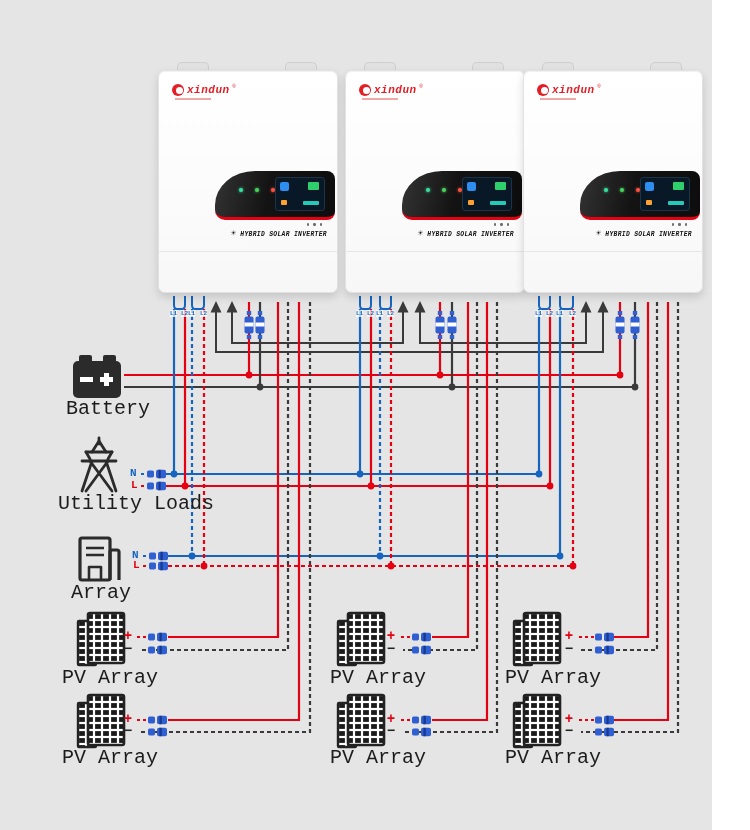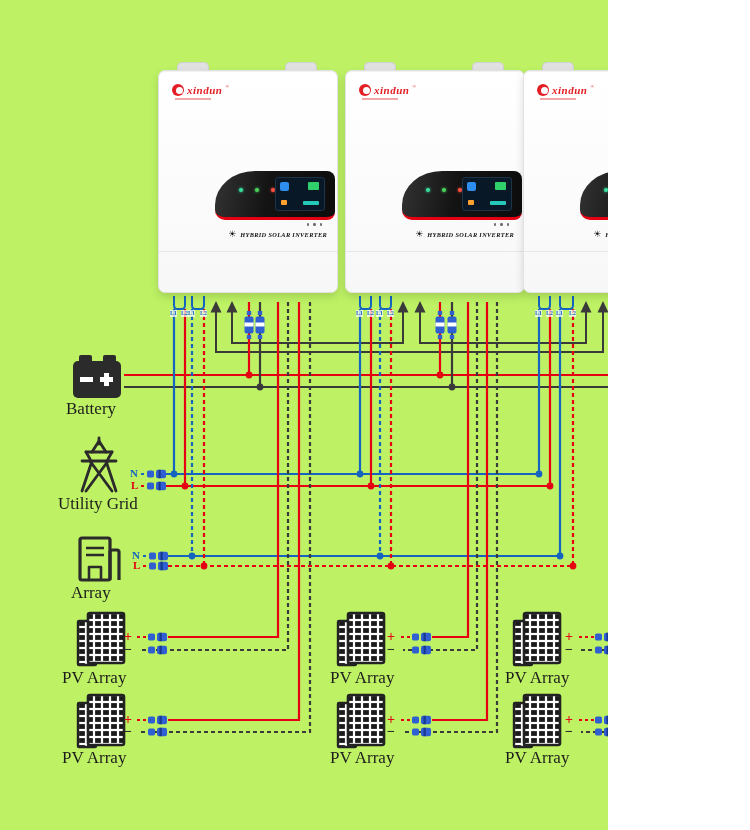--- a/index.html
+++ b/index.html
@@ -1,17 +1,17 @@
 <!DOCTYPE html>
 <html><head>
 <meta charset="utf-8">
 <style>
   html,body{margin:0;padding:0;background:#fff;}
-  .canvas{position:relative;width:608px;height:830px;background:#bef264;overflow:hidden;
-          font-family:Liberation Serif, serif;}
+  .canvas{position:relative;width:712px;height:830px;background:#e5e5e5;overflow:hidden;
+          font-family:Liberation Mono, monospace;}
   .wires{position:absolute;left:0;top:0;z-index:1;}
 
   
   .inverter{position:absolute;top:70px;width:180px;height:223px;z-index:2;}
   .inv1{left:158px}.inv2{left:345px}.inv3{left:523px}
   .tab{position:absolute;top:-8px;width:30px;height:14px;background:#e1e1e1;
        border:1px solid #cfcfcf;border-bottom:none;border-radius:5px 5px 0 0;}
   .tab-l{left:19px}.tab-r{right:21px}
   .ibody{position:absolute;inset:0;background:linear-gradient(180deg,#ffffff,#fbfbfb 60%,#f7f7f7);
          border:1px solid #e2e2e2;border-radius:7px;
@@ -40,21 +40,21 @@
   .px.c{left:5px;bottom:5px;width:6px;height:5px;background:#ffa12e;border-radius:1px;}
   .px.d{right:5px;bottom:5px;width:16px;height:4px;background:#25c9b7;border-radius:1px;}
   .vents{position:absolute;right:15px;top:152px;display:flex;gap:4px;}
   .vents i{width:2.5px;height:2.5px;background:#6f6f6f;border-radius:50%;}
   .caption-row{position:absolute;right:10px;top:159px;display:flex;align-items:center;gap:4px;}
   .sun-icon{font-size:9px;line-height:9px;color:#111;}
   .caption{font-size:6.3px;font-weight:bold;font-style:italic;letter-spacing:.35px;color:#111;white-space:nowrap;}
   .divider{position:absolute;left:0;right:0;top:180px;height:1px;background:#e7e7e7;}
 
   
-  .lbl{position:absolute;z-index:3;color:#1c1c1c;font-size:17px;line-height:19px;white-space:nowrap;}
+  .lbl{position:absolute;z-index:3;color:#1c1c1c;font-size:20px;line-height:19px;white-space:nowrap;}
   .term-lbl{position:absolute;z-index:3;font-size:6px;font-weight:bold;color:#1565c0;
             line-height:7px;background:rgba(255,255,255,.72);padding:0;}
   .nl{position:absolute;z-index:3;font-size:11px;font-weight:bold;line-height:11px;}
   .nl.n{color:#1565c0}.nl.l{color:#e50012}
   .pm{position:absolute;z-index:3;width:14px;text-align:center;font-size:14px;font-weight:bold;line-height:15px;}
   .pm.plus{color:#e50012}.pm.minus{color:#222}
 </style>
 </head>
 <body>
 
@@ -406,21 +406,21 @@
   <span class="pm plus" style="left:562px;top:629px">+</span>
   <span class="pm minus" style="left:562px;top:642px">−</span>
   <span class="pm plus" style="left:121px;top:712px">+</span>
   <span class="pm minus" style="left:121px;top:724px">−</span>
   <span class="pm plus" style="left:384px;top:712px">+</span>
   <span class="pm minus" style="left:384px;top:724px">−</span>
   <span class="pm plus" style="left:562px;top:712px">+</span>
   <span class="pm minus" style="left:562px;top:724px">−</span>
 
   <div class="lbl" style="left:66px;top:399px">Battery</div>
-  <div class="lbl" style="left:58px;top:494px">Utility Grid</div>
+  <div class="lbl" style="left:58px;top:494px">Utility Loads</div>
   <div class="lbl" style="left:71px;top:583px">Array</div>
 
   <div class="lbl" style="left:62px;top:668px">PV Array</div>
   <div class="lbl" style="left:330px;top:668px">PV Array</div>
   <div class="lbl" style="left:505px;top:668px">PV Array</div>
   <div class="lbl" style="left:62px;top:748px">PV Array</div>
   <div class="lbl" style="left:330px;top:748px">PV Array</div>
   <div class="lbl" style="left:505px;top:748px">PV Array</div>
 
 </div>

